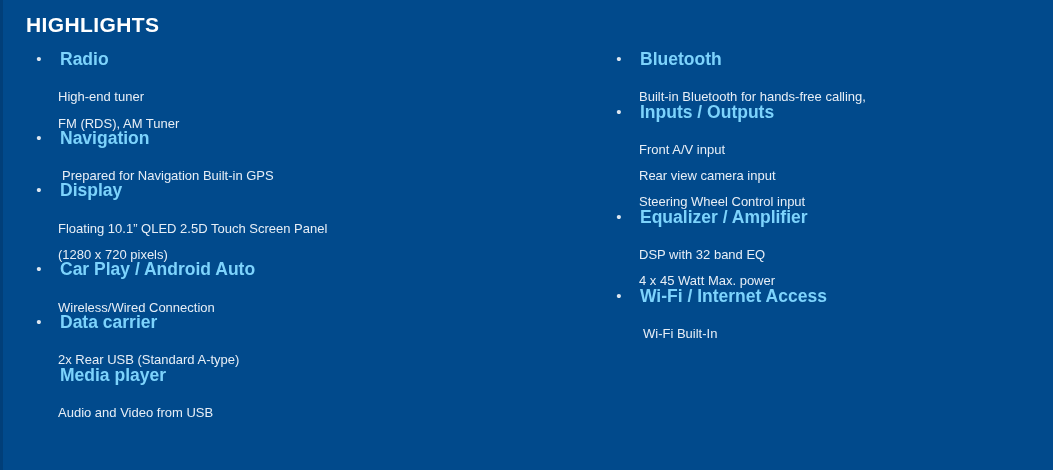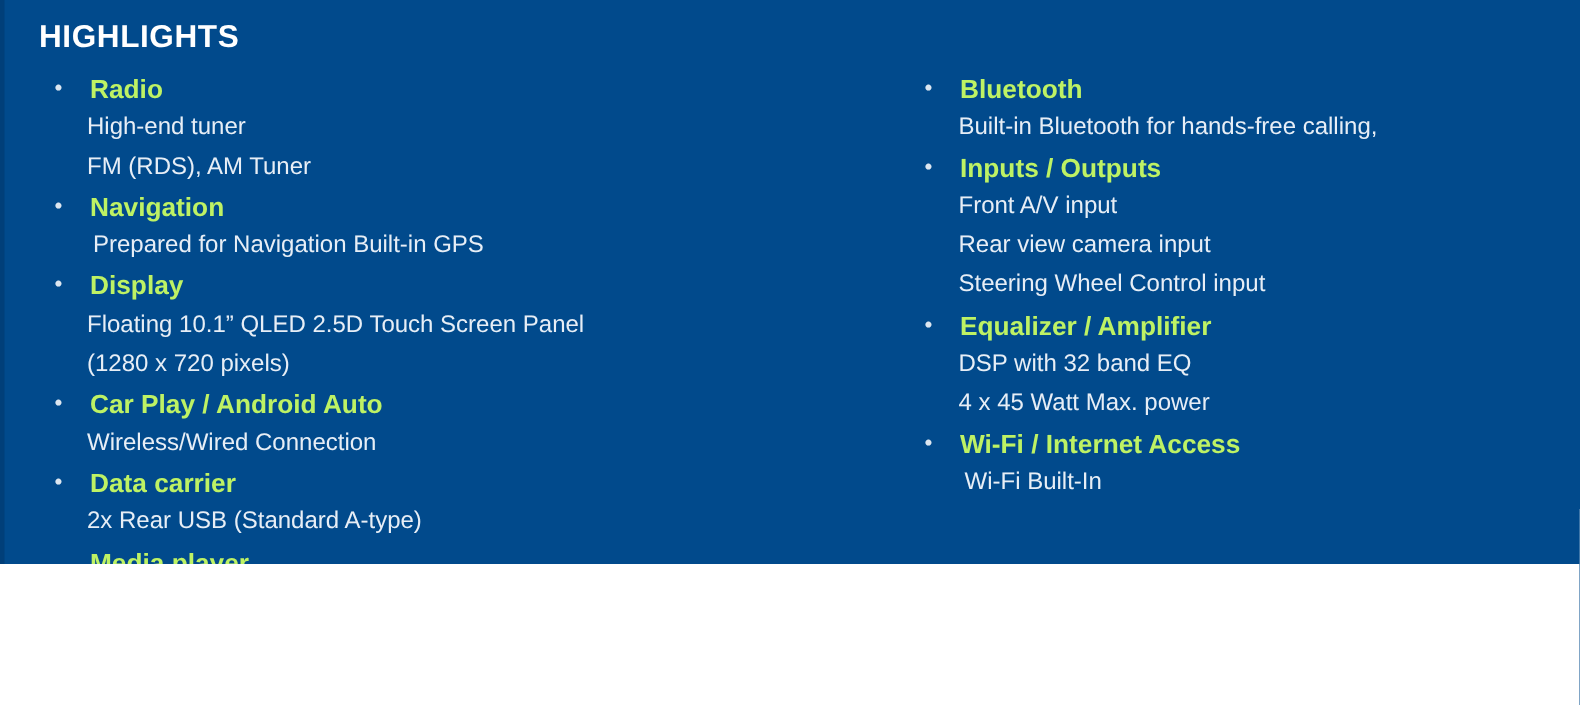--- a/index.html
+++ b/index.html
@@ -9,21 +9,21 @@
   body {
     width: 1053px;
     height: 470px;
     overflow: hidden;
     font-family: "Liberation Sans", sans-serif;
   }
 
   #slide {
     position: relative;
     width: 1053px;
-    height: 376px;
+    height: 470px;
     background: #014A8C;
     box-sizing: border-box;
     overflow: hidden;
   }
 
   
   #slide::before {
     content: "";
     position: absolute;
     left: 0; top: 0;
@@ -81,29 +81,29 @@
     font-size: 15px;
     line-height: 26.3px;
   }
 
   .lead {
     position: absolute;
     left: 34px;
     top: 0;
     font-size: 17.5px;
     font-weight: bold;
-    color: #bef264;
+    color: #7dd3fc;
     line-height: 26.3px;
   }
 
   .sub {
     position: absolute;
     left: 32px;
-    top: 0;
-    font-size: 16px;
+    top: 12px;
+    font-size: 13px;
     font-weight: normal;
     color: #E7EEF6;
     line-height: 26.3px;
   }
   .sub.indent { left: 36px; }
 
   
   .col-right .bullet { left: 7px; }
   .col-right .lead   { left: 34px; }
   .col-right .sub    { left: 33px; }

